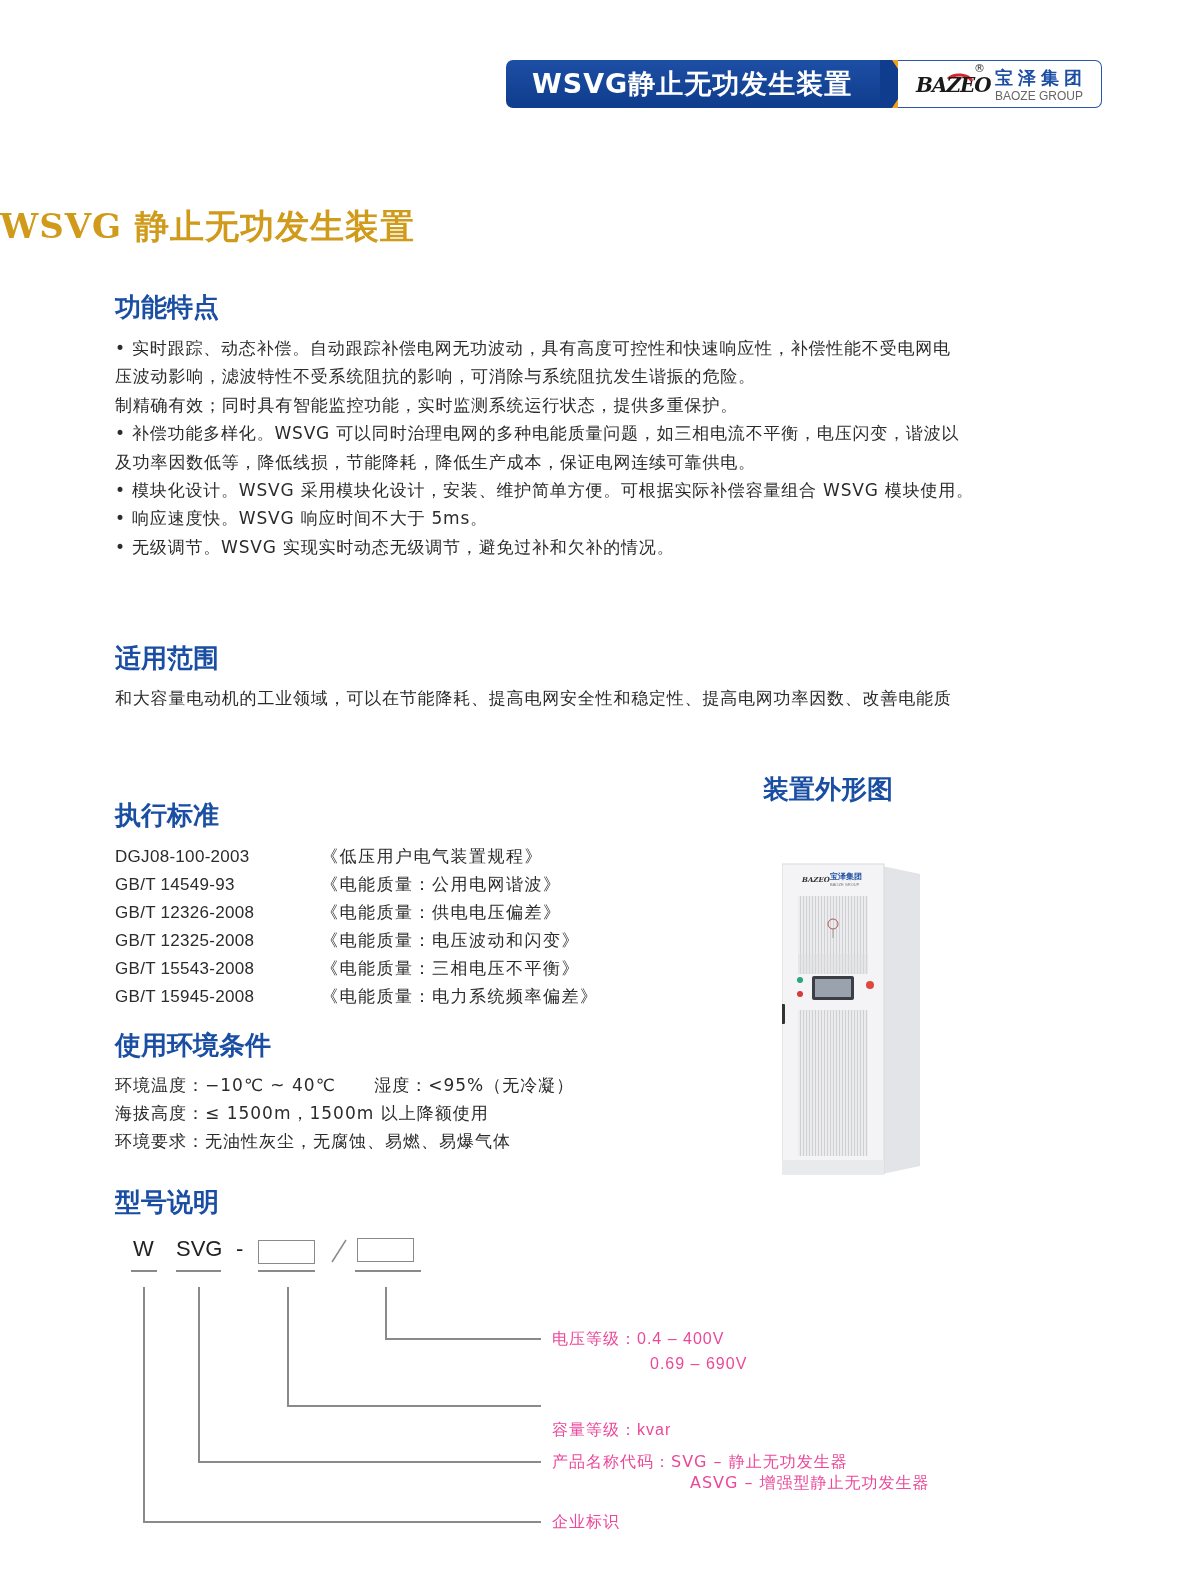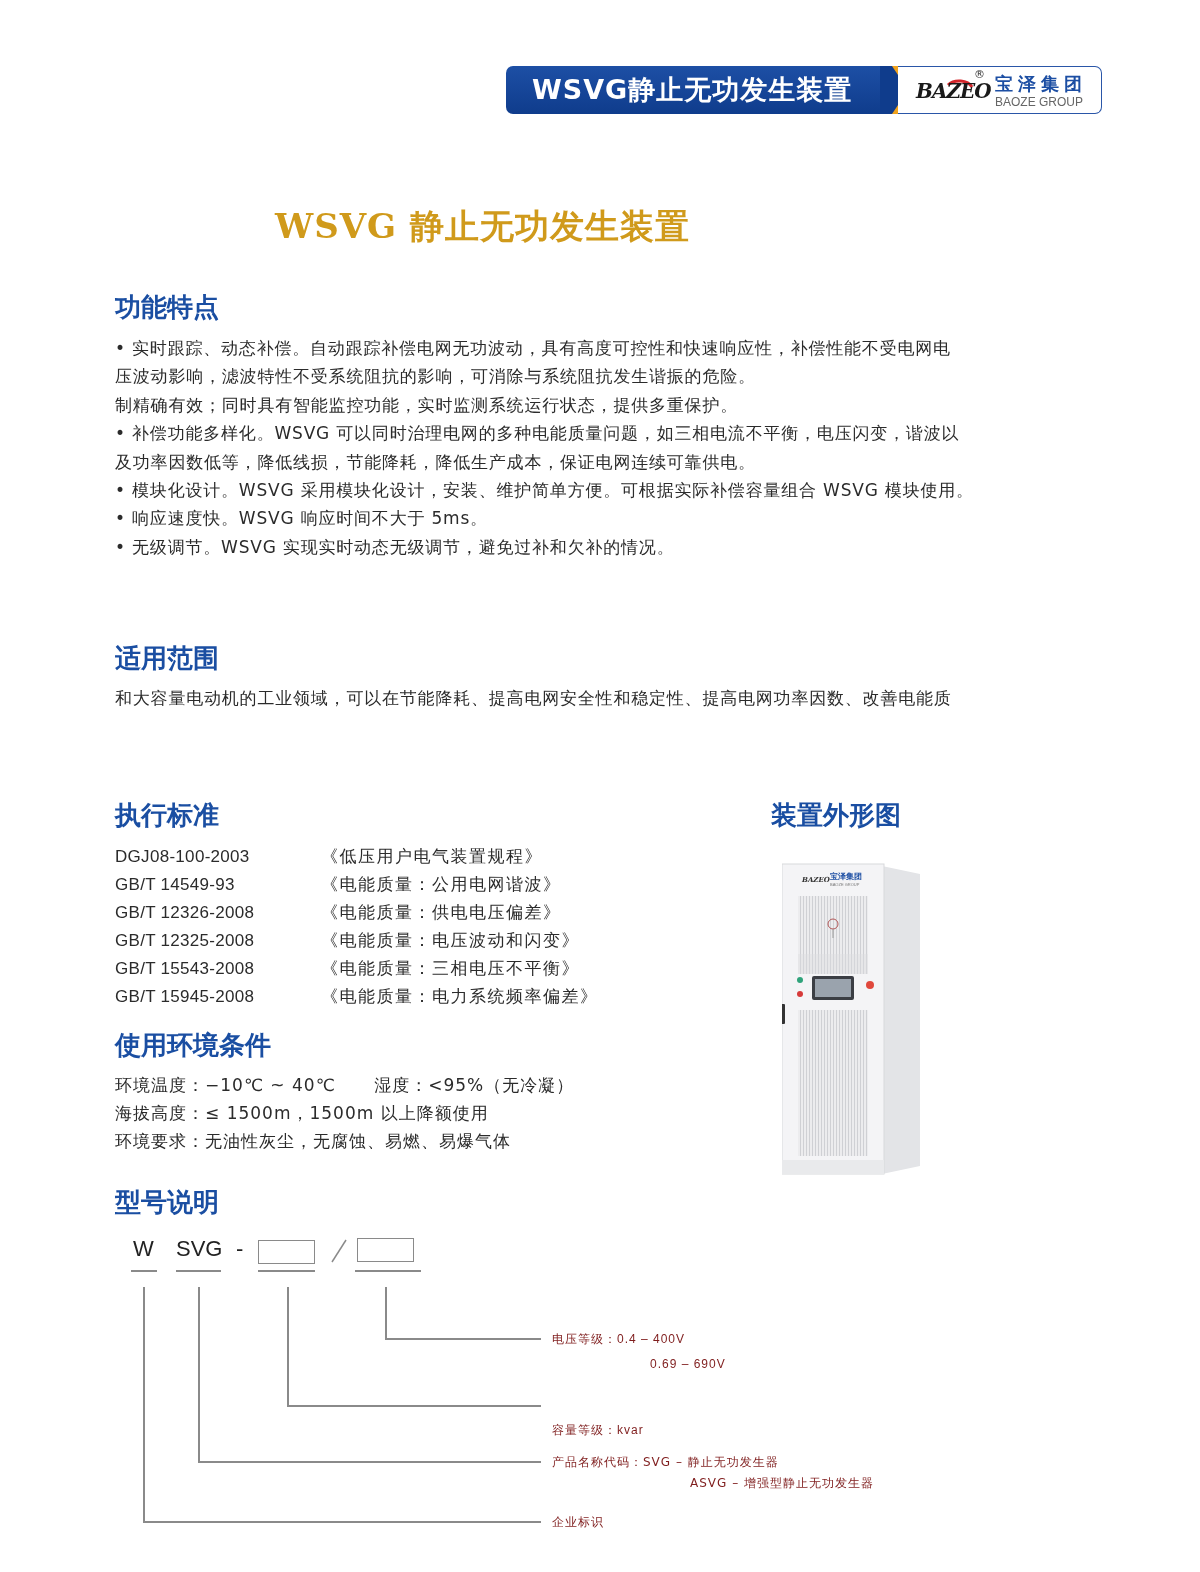--- a/index.html
+++ b/index.html
@@ -1,20 +1,20 @@
 <!DOCTYPE html>
 <html><head>
   <meta charset="utf-8">
   <style>
     * { box-sizing: border-box; margin: 0; padding: 0; }
     html, body { width: 1200px; height: 1572px; background: #ffffff; overflow: hidden; }
     body { position: relative; font-family: "DejaVu Sans", "Liberation Sans", sans-serif; color: #2a2a2a; }
 
     
-    .banner { position: absolute; left: 506px; top: 66px; width: 553px; height: 48px; }
+    .banner { position: absolute; left: 506px; top: 60px; width: 553px; height: 48px; }
     .banner-blue {
       position: absolute; left: 0; top: 0; width: 392px; height: 48px;
       background: linear-gradient(180deg, #1d4fa5 0%, #0f3c8c 100%);
       border-radius: 7px 0 0 7px;
       clip-path: polygon(0 0, 100% 0, 100% 100%, 0 100%);
     }
     .banner-title {
       position: absolute; left: 26px; top: 6px; font-size: 27px; font-weight: bold;
       color: #ffffff; letter-spacing: 1px; font-family: "DejaVu Sans", sans-serif; white-space: nowrap;
     }
@@ -29,21 +29,21 @@
     }
     .logo-reg { position: absolute; left: 76px; top: 1px; font-size: 11px; color: #333; }
     .logo-cn {
       position: absolute; left: 97px; top: 5px; font-size: 18px; font-weight: bold; color: #1c4ea3;
       letter-spacing: 5px; white-space: nowrap;
     }
     .logo-en { position: absolute; left: 97px; top: 28px; font-size: 12px; color: #666; white-space: nowrap; font-family: "Liberation Sans", sans-serif; }
 
     
     .main-title {
-      position: absolute; left: 0; width: 965px; top: 204px; text-align: center;
+      position: absolute; left: 0; width: 965px; top: 204px; 
       font-family: "DejaVu Serif", "Liberation Serif", serif; font-weight: bold; font-size: 34px;
       color: #d09a1b; letter-spacing: 1px;
     }
 
     
     .sec-head {
       position: absolute; font-size: 26px; font-weight: bold; color: #1a4ea2; letter-spacing: 0px;
       white-space: nowrap;
     }
 
@@ -55,21 +55,21 @@
     .std-code { display: inline-block; width: 198px; font-family: "Liberation Sans", sans-serif; letter-spacing: 0.3px; }
     .std-name { display: inline-block; letter-spacing: 1.5px; margin-left: 8px; }
 
     
     .env-row { position: absolute; left: 115px; font-size: 17px; line-height: 28px; white-space: nowrap; color: #2b2b2b; letter-spacing: 1px; }
 
     
     .model-code { position: absolute; font-size: 22px; color: #222; font-family: "Liberation Sans", sans-serif; }
     .line { position: absolute; background: #8a8a8a; }
     .box { position: absolute; border: 1.5px solid #8a8a8a; background: #fff; }
-    .legend { position: absolute; font-size: 12px; color: #7f1d1d; white-space: nowrap; letter-spacing: 1px; line-height: 24px; }
+    .legend { position: absolute; font-size: 16px; color: #ec4899; white-space: nowrap; letter-spacing: 1px; line-height: 24px; }
 
     
     .cabinet { position: absolute; left: 782px; top: 862px; width: 140px; height: 314px; }
   </style>
 </head>
 <body>
 
 <div class="banner">
   <div class="banner-blue">
     <span class="banner-title">WSVG静止无功发生装置</span>
@@ -121,21 +121,21 @@
 <div class="std-row" style="top:926px;">
   <span class="std-code">GB/T 12325-2008</span><span class="std-name">《电能质量：电压波动和闪变》</span>
 </div>
 <div class="std-row" style="top:954px;text-decoration:underline;">
   <span class="std-code">GB/T 15543-2008</span><span class="std-name">《电能质量：三相电压不平衡》</span>
 </div>
 <div class="std-row" style="top:982px;">
   <span class="std-code">GB/T 15945-2008</span><span class="std-name">《电能质量：电力系统频率偏差》</span>
 </div>
 
-<div class="sec-head" style="left:763px;top:798px;margin-left:8px;">装置外形图</div>
+<div class="sec-head" style="left:763px;top:772px;">装置外形图</div>
 <div class="cabinet">
   <svg width="140" height="314" viewBox="0 0 140 314">
     <defs>
       <pattern id="mesh" width="3" height="3" patternUnits="userSpaceOnUse">
         <rect width="3" height="3" fill="#ececee"></rect>
         <rect width="1" height="3" fill="#cfd0d4"></rect>
       </pattern>
     </defs>
 
     <polygon points="100,4 138,12 138,304 100,312" fill="#e3e4e7"></polygon>

